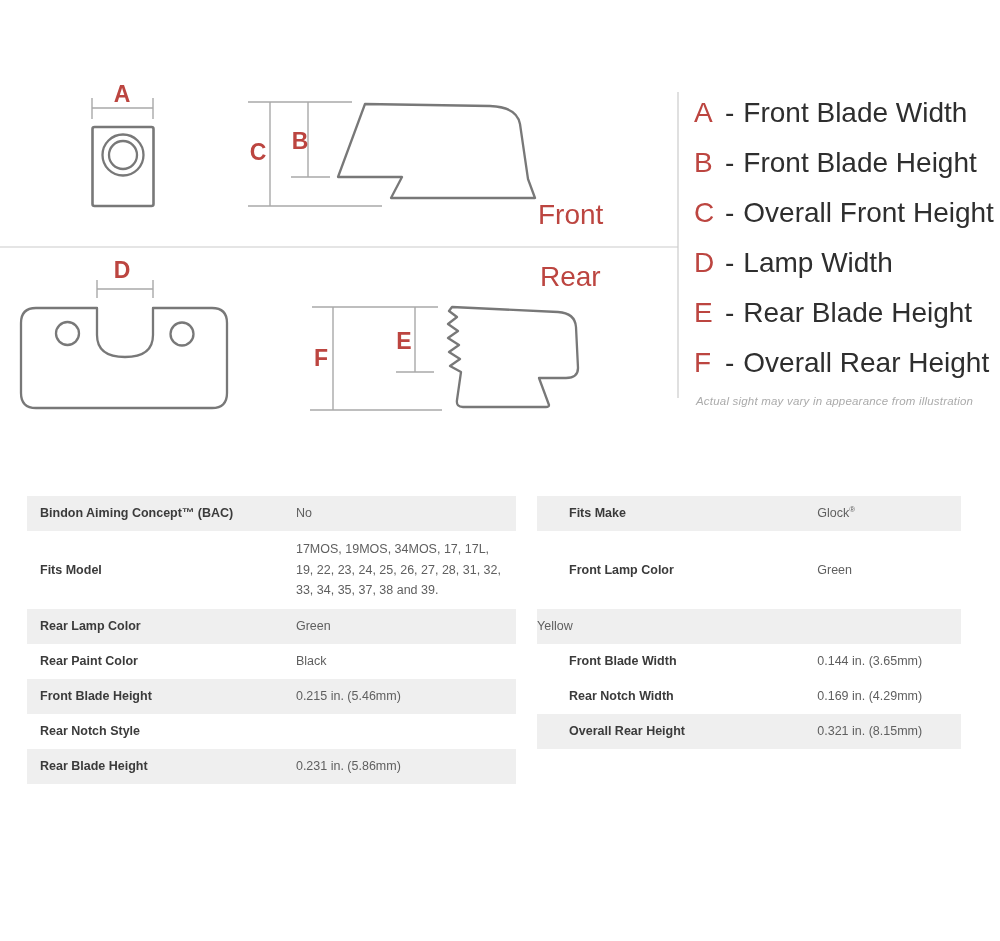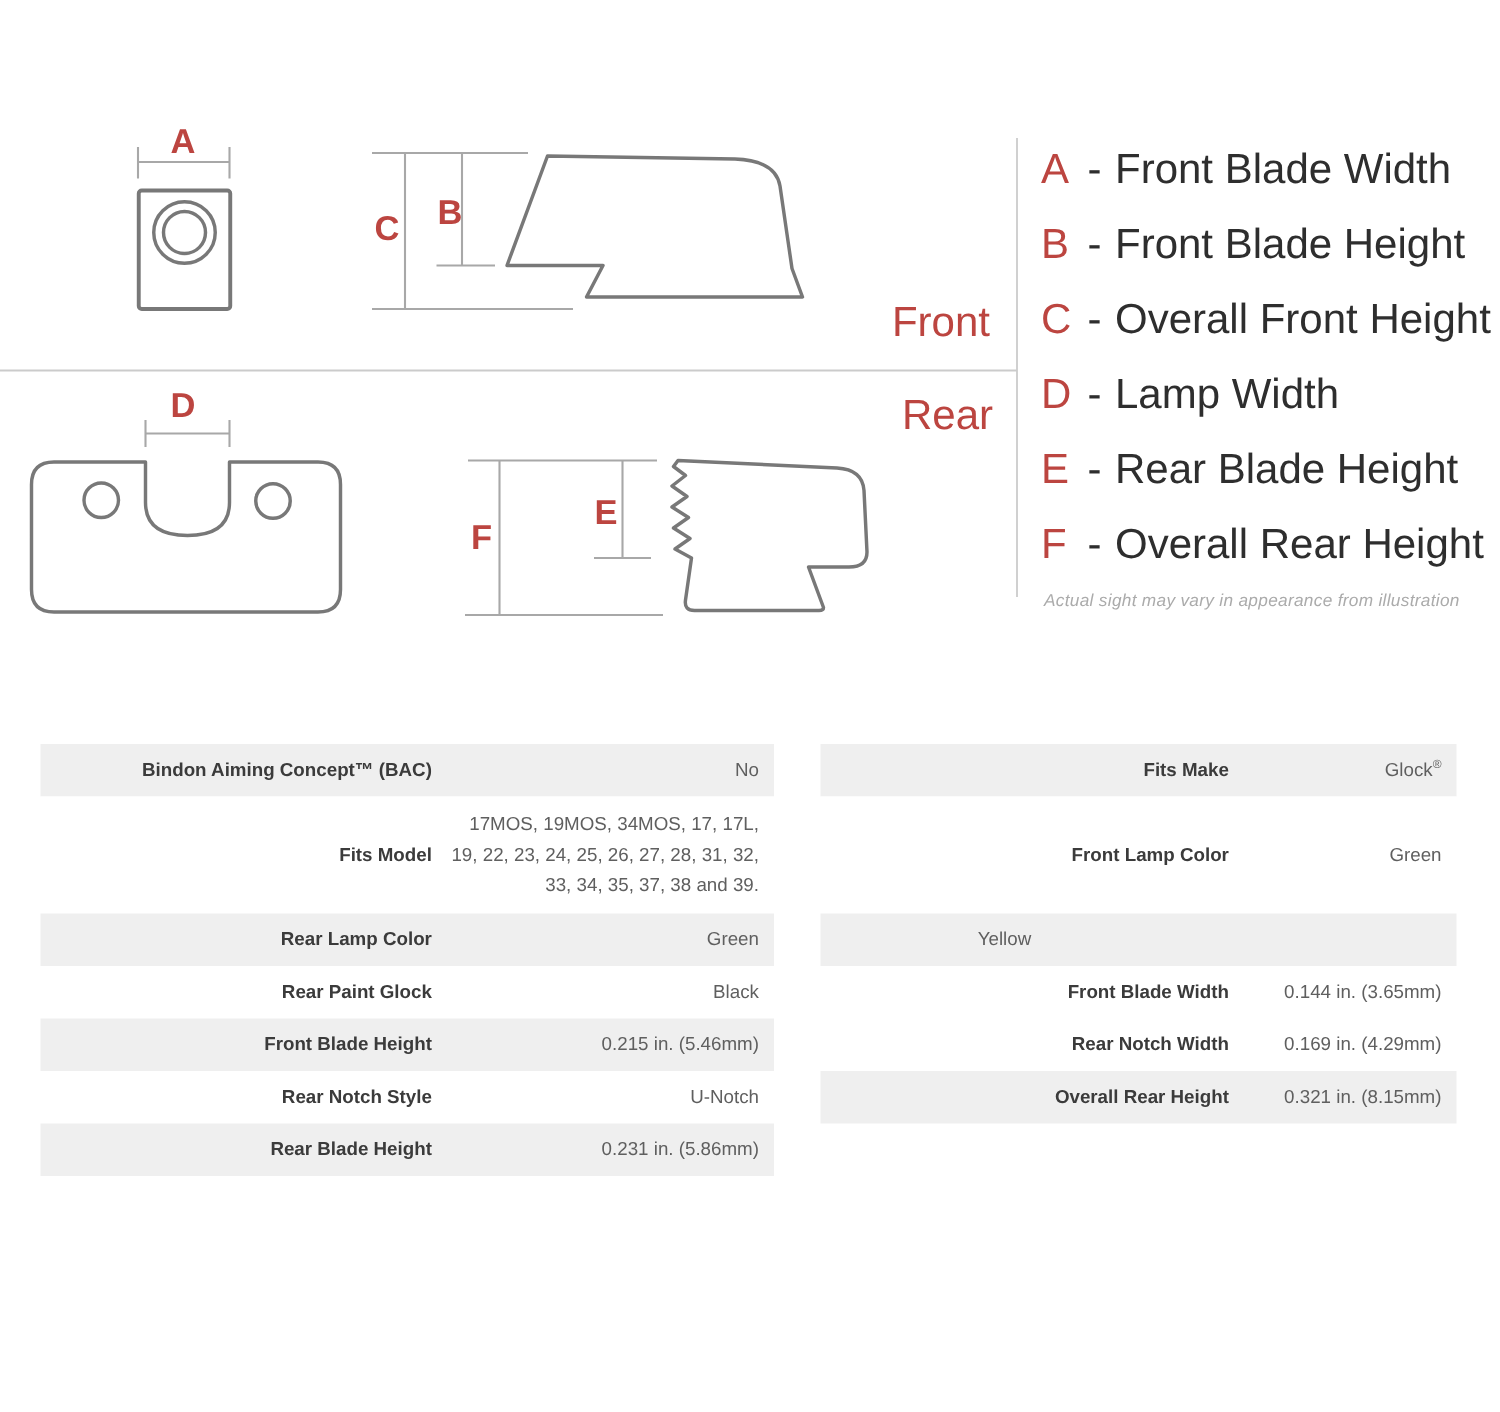--- a/index.html
+++ b/index.html
@@ -9,31 +9,31 @@
   
   .diagram{position:absolute;left:0;top:0;width:1000px;height:470px;}
   .diagram svg{position:absolute;left:0;top:0;}
   .outline{fill:none;stroke:var(--line,#777);stroke-width:2.3;stroke-linejoin:round;}
   .outline-thick{fill:none;stroke:var(--line,#777);stroke-width:2.6;}
   .dim{stroke:var(--dim,#a8a8a8);stroke-width:1.4;fill:none;}
   .rule{stroke:#cbcbcb;stroke-width:1.2;fill:none;}
 
   .dim-letter{position:absolute;transform:translateX(-50%);color:var(--red,#bc4540);
       font-size:23px;font-weight:bold;line-height:1;}
-  .section-label{position:absolute;width:122px;text-align:right;color:var(--red,#bc4540);
+  .section-label{position:absolute;width:122px;text-align:left;color:var(--red,#bc4540);
       font-size:28px;line-height:1;}
   .legend{position:absolute;left:694px;top:88px;}
   .legend-item{display:flex;align-items:center;height:50px;font-size:28px;color:#2e2e2e;}
   .legend-letter{color:var(--red,#bc4540);min-width:24px;}
   .legend-sep{margin:0 9px 0 7px;color:#2e2e2e;}
   .disclaimer{position:absolute;left:696px;top:395px;font-size:11.5px;font-style:italic;
       color:#ababab;letter-spacing:.2px;}
 
   
-  .tables{position:absolute;left:27px;top:496px;display:flex;gap:31px;text-align:right;}
+  .tables{position:absolute;left:27px;top:496px;display:flex;gap:21px;}
   .spec-table{display:flex;flex-direction:column;}
   .t-left{width:489px;}
   .t-right{width:424px;}
   .row{display:flex;align-items:center;min-height:35px;background:#fff;}
   .row.shaded{background:#efefef;}
   .row.tall{min-height:78px;}
   .cell{box-sizing:border-box;font-size:12.5px;line-height:1.65;}
   .cell.label{font-weight:bold;color:#3b3b3b;padding:4px 8px 4px 13px;}
   .cell.value{color:#5f5f5f;padding:4px 10px 4px 0;}
   .t-left .cell.label{width:55%;}
@@ -149,30 +149,29 @@
       </div>
       <div class="row tall">
         <div class="cell label">Fits Model</div>
         <div class="cell value">17MOS, 19MOS, 34MOS, 17, 17L, 19, 22, 23, 24, 25,  26, 27, 28, 31, 32, 33, 34, 35, 37, 38 and 39.</div>
       </div>
       <div class="row shaded">
         <div class="cell label">Rear Lamp Color</div>
         <div class="cell value">Green</div>
       </div>
       <div class="row">
-        <div class="cell label">Rear Paint Glock</div>
+        <div class="cell label">Rear Paint Color</div>
         <div class="cell value">Black</div>
       </div>
       <div class="row shaded">
         <div class="cell label">Front Blade Height</div>
         <div class="cell value">0.215 in. (5.46mm)</div>
       </div>
       <div class="row">
         <div class="cell label">Rear Notch Style</div>
-        <div class="cell value">U-Notch</div>
       </div>
       <div class="row shaded">
         <div class="cell label">Rear Blade Height</div>
         <div class="cell value">0.231 in. (5.86mm)</div>
       </div>
     </div>
 
     <div class="spec-table t-right">
       <div class="row shaded">
         <div class="cell label">Fits Make</div>

